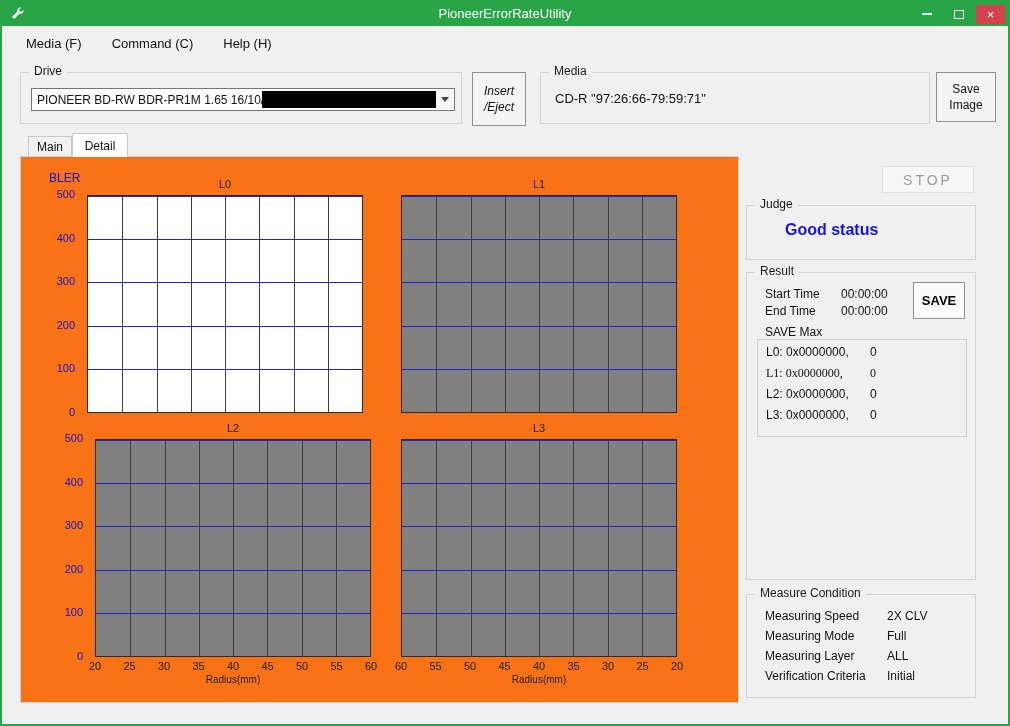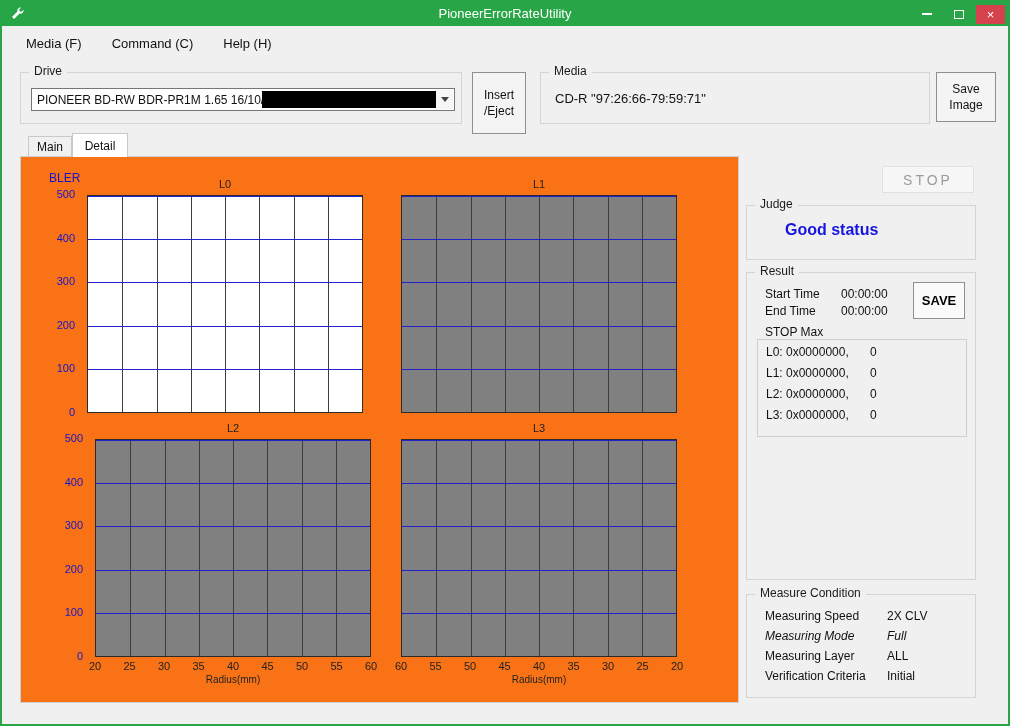--- a/index.html
+++ b/index.html
@@ -38,21 +38,21 @@
            display:flex; align-items:center; padding-left:5px; }
   .combo-arrow { position:absolute; right:1px; top:1px; bottom:1px; width:17px;
                  display:flex; align-items:center; justify-content:center; background:#f6f6f6; }
   .combo-arrow .tri { width:0; height:0; border-left:4px solid transparent;
                       border-right:4px solid transparent; border-top:5px solid #444; }
   .redaction { position:absolute; left:230px; top:2px; width:180px; height:17px; background:#000; }
 
   .btn { position:absolute; background:#f4f4f4; border:1px solid #8f8f8f; color:#111;
          font-size:12px; display:flex; flex-direction:column; align-items:center;
          justify-content:center; line-height:1.35; text-align:center; }
-  .insert-eject { left:470px; top:70px; width:54px; height:62px; }
+  .insert-eject { left:470px; top:70px; width:54px; height:54px;font-style:italic; }
   .save-image   { left:934px; top:70px; width:60px; height:50px; }
 
   
   .tab { position:absolute; font-size:12px; color:#111; display:flex;
          align-items:center; justify-content:center; border:1px solid #c9c9c9; border-bottom:none; }
   .tab-main   { left:26px; top:134px; width:44px; height:20px; background:#f0f0f0; z-index:2; }
   .tab-detail { left:70px; top:131px; width:56px; height:24px; background:#ffffff; z-index:3; }
 
   
   .panel { position:absolute; left:18px; top:154px; width:719px; height:547px;
@@ -90,27 +90,27 @@
   .end-label   { left:18px; top:31px; }  .end-value   { left:94px; top:31px; }
   .save-btn { position:absolute; left:166px; top:9px; width:52px; height:37px;
               background:#fafafa; border:1px solid #8f8f8f; font-size:13px; font-weight:bold;
               display:flex; align-items:center; justify-content:center; }
   .blermax-label { left:18px; top:52px; }
   .bler-box { position:absolute; left:10px; top:66px; width:210px; height:98px;
               border:1px solid #cfcfcf; background:#f0f0f0; }
   .bler-row { position:absolute; left:8px; right:8px; height:20px; font-size:12px; color:#111; }
   .bler-row .bl { position:absolute; left:0; }
   .bler-row .bv { position:absolute; left:104px; }
-  .bler-row.r0 { top:5px; } .bler-row.r1 { top:26px; } .bler-row.r2 { top:47px; } .bler-row.r3 { top:68px; }
+  .bler-row.r0 { top:5px; } .bler-row.r1 { top:26px;font-family:Liberation Serif, serif; } .bler-row.r2 { top:47px; } .bler-row.r3 { top:68px; }
 
   .measure-group { left:744px; top:592px; width:230px; height:104px; }
   .mrow { position:absolute; left:18px; right:8px; height:18px; font-size:12px; color:#111; }
   .mrow .ml { position:absolute; left:0; white-space:nowrap; }
   .mrow .mv { position:absolute; left:122px; white-space:nowrap; }
-  .mrow.m0 { top:14px; } .mrow.m1 { top:34px;font-style:italic; } .mrow.m2 { top:54px; } .mrow.m3 { top:74px; }
+  .mrow.m0 { top:14px; } .mrow.m1 { top:34px; } .mrow.m2 { top:54px; } .mrow.m3 { top:74px; }
 </style>
 </head>
 <body>
 
 <div class="window">
 
   <div class="titlebar">
     <span class="app-icon">
       <svg width="16" height="16" viewBox="0 0 16 16">
         <path d="M11.5 1.5a3.2 3.2 0 0 0-3.1 4L3 10.9 5.1 13l5.4-5.4a3.2 3.2 0 0 0 4-3.9l-2.1 2.1-1.7-.5-.5-1.7 2.1-2.1a3.2 3.2 0 0 0-0.8 0z" fill="#ffffff"></path>
@@ -292,21 +292,21 @@
     <span class="judge-status">Good status</span>
   </div>
 
   <div class="group result-group">
     <span class="glabel">Result</span>
     <span class="rlabel start-label">Start Time</span>
     <span class="rlabel start-value">00:00:00</span>
     <span class="rlabel end-label">End Time</span>
     <span class="rlabel end-value">00:00:00</span>
     <div class="save-btn">SAVE</div>
-    <span class="rlabel blermax-label">STOP Max</span>
+    <span class="rlabel blermax-label">SAVE Max</span>
     <div class="bler-box">
       <div class="bler-row r0">
         <span class="bl">L0: 0x0000000,</span>
         <span class="bv">0</span>
       </div>
       <div class="bler-row r1">
         <span class="bl">L1: 0x0000000,</span>
         <span class="bv">0</span>
       </div>
       <div class="bler-row r2">

